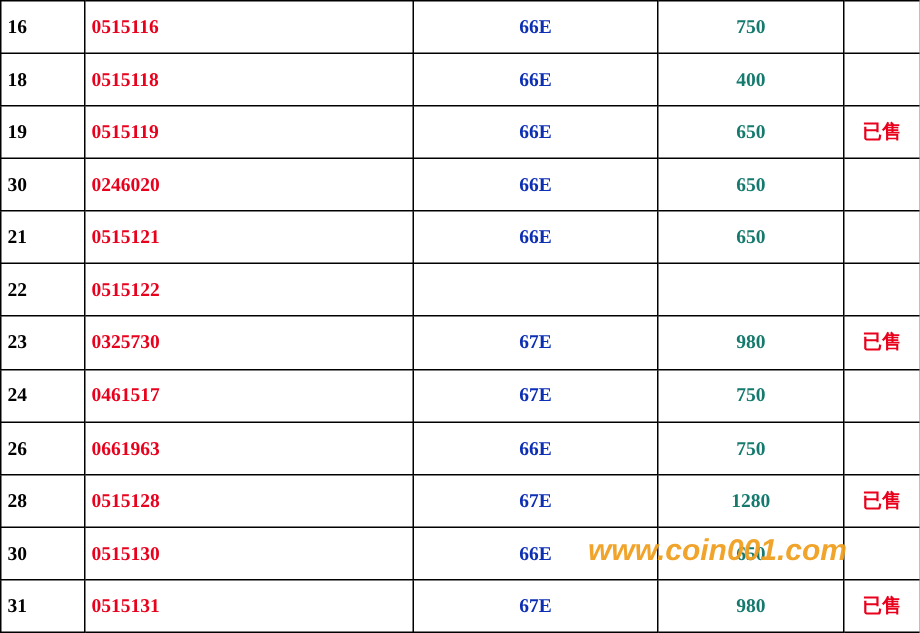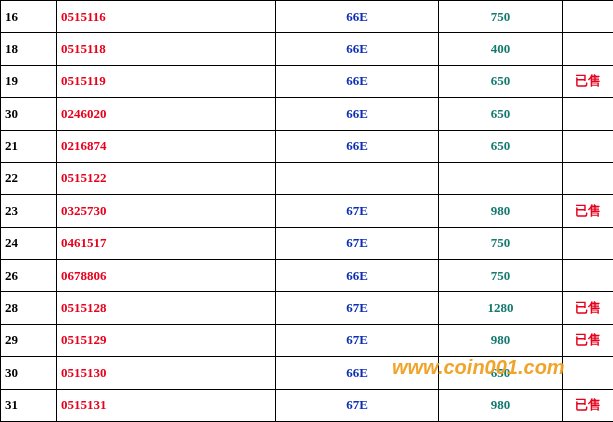--- a/index.html
+++ b/index.html
@@ -115,21 +115,21 @@
         </tr>
         <tr>
           <td class="index">30</td>
           <td class="code">0246020</td>
           <td class="model">66E</td>
           <td class="price">650</td>
           <td class="status"></td>
         </tr>
         <tr>
           <td class="index">21</td>
-          <td class="code">0216874</td>
+          <td class="code">0515121</td>
           <td class="model">66E</td>
           <td class="price">650</td>
           <td class="status"></td>
         </tr>
         <tr>
           <td class="index">22</td>
           <td class="code">0515122</td>
           <td class="model"></td>
           <td class="price"></td>
           <td class="status"></td>
@@ -143,37 +143,30 @@
         </tr>
         <tr>
           <td class="index">24</td>
           <td class="code">0461517</td>
           <td class="model">67E</td>
           <td class="price">750</td>
           <td class="status"></td>
         </tr>
         <tr>
           <td class="index">26</td>
-          <td class="code">0678806</td>
+          <td class="code">0661963</td>
           <td class="model">66E</td>
           <td class="price">750</td>
           <td class="status"></td>
         </tr>
         <tr>
           <td class="index">28</td>
           <td class="code">0515128</td>
           <td class="model">67E</td>
           <td class="price">1280</td>
-          <td class="status">已售</td>
-        </tr>
-        <tr>
-          <td class="index">29</td>
-          <td class="code">0515129</td>
-          <td class="model">67E</td>
-          <td class="price">980</td>
           <td class="status">已售</td>
         </tr>
         <tr>
           <td class="index">30</td>
           <td class="code">0515130</td>
           <td class="model">66E</td>
           <td class="price">650</td>
           <td class="status"></td>
         </tr>
         <tr>

